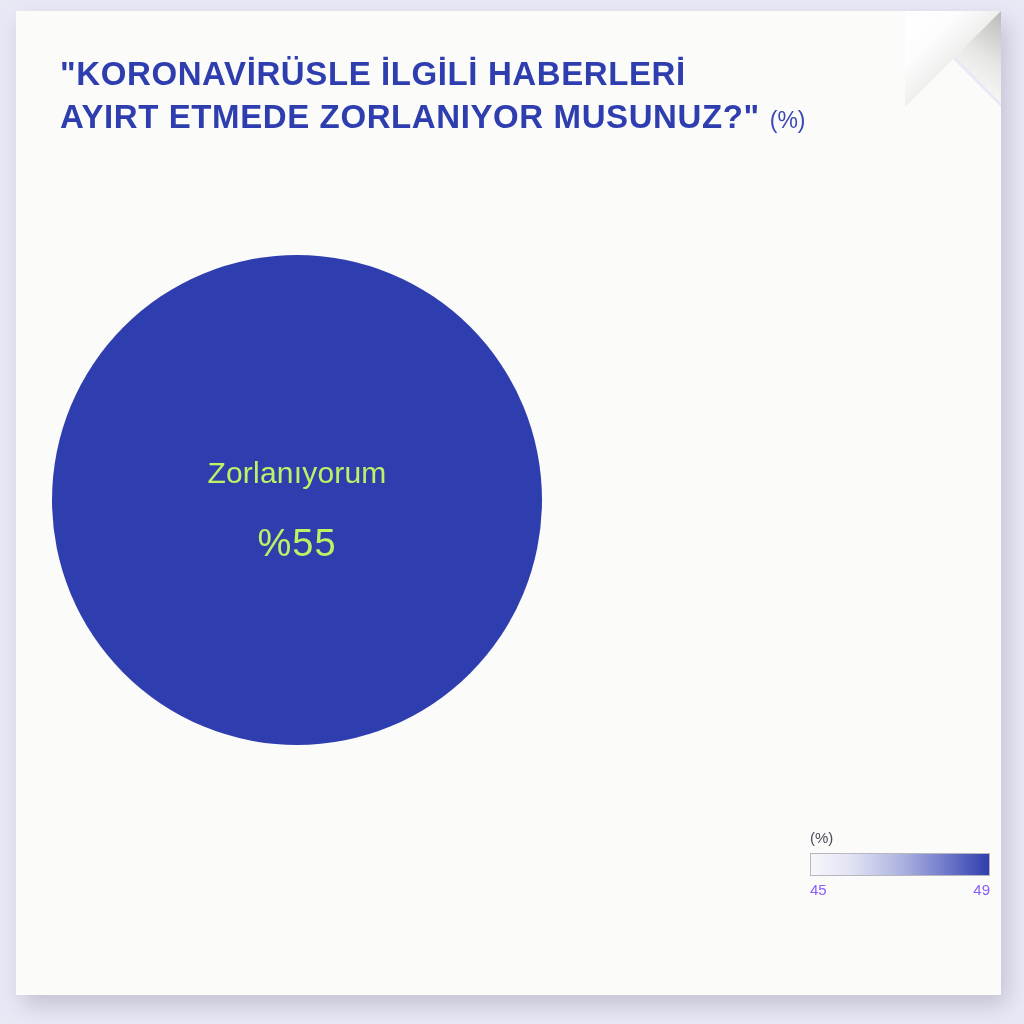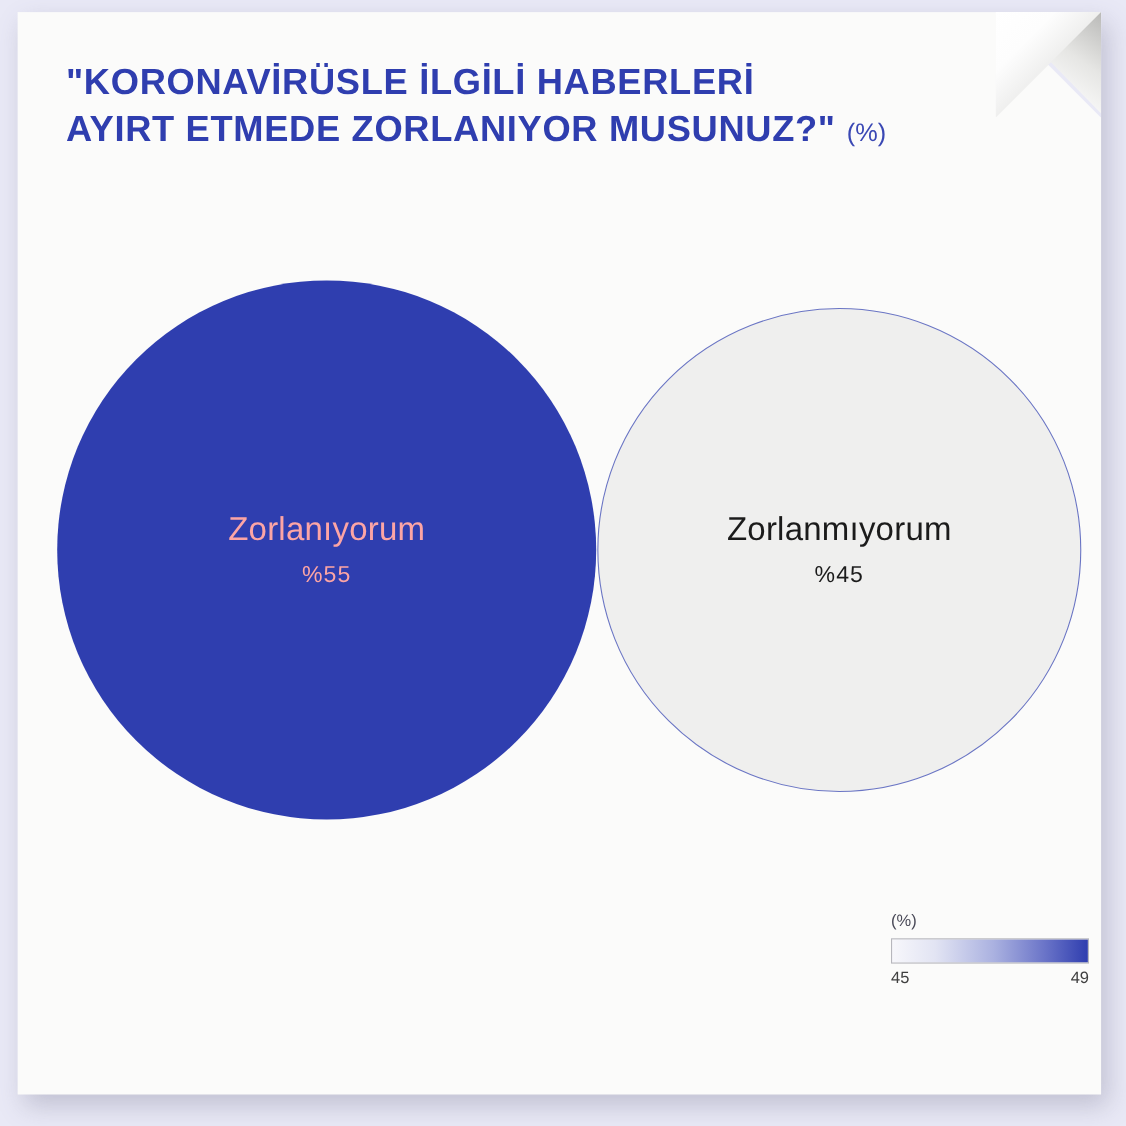--- a/index.html
+++ b/index.html
@@ -87,35 +87,35 @@
     left:527px; top:269px;
     width:440px; height:440px;
     background:#efefee;
     border:1.4px solid #6a75c4;
   }
   .bubble-label {
     font-size:30px;
     letter-spacing:0.2px;
     margin-bottom:12px;
   }
-  .bubble-value { font-size:21px; letter-spacing:1px; }
-  .bubble-blue .bubble-label, .bubble-blue .bubble-value { color:#fca5a5; }
+  .bubble-value { font-size:38px; letter-spacing:1px; }
+  .bubble-blue .bubble-label, .bubble-blue .bubble-value { color:#bef264;margin-top:20px; }
   .bubble-light .bubble-label, .bubble-light .bubble-value { color:#1b1b1b; }
 
   
   .legend { position:absolute; left:794px; top:818px; width:180px; }
   .legend-title { font-size:15px; color:#4a4a58; margin-bottom:7px; }
   .legend-bar {
     height:23px; width:180px;
     border:1px solid #b7b7bd;
     background:linear-gradient(to right,#f7f7fb 0%, #e2e4f3 22%, #aab1e0 52%, #6a74c8 78%, #2f3eaf 100%);
   }
   .legend-scale {
     display:flex; justify-content:space-between;
-    font-size:15px; color:#404040; margin-top:5px;
+    font-size:15px; color:#8b5cf6; margin-top:5px;
   }
 
   
   .footer { position:absolute; left:0; bottom:0; width:985px; height:120px; }
 </style>
 </head>
 <body>
 
 <div id="root">
   <div class="card">
@@ -130,24 +130,20 @@
         <div class="title-line">
           <span>AYIRT ETMEDE ZORLANIYOR MUSUNUZ?"</span><span class="title-pct">(%)</span>
         </div>
       </div>
 
       <div class="bubble-area">
         <div class="bubble bubble-blue">
           <div class="bubble-label">Zorlanıyorum</div>
           <div class="bubble-value">%55</div>
         </div>
-        <div class="bubble bubble-light">
-          <div class="bubble-label">Zorlanmıyorum</div>
-          <div class="bubble-value">%45</div>
-        </div>
       </div>
 
       <div class="legend">
         <div class="legend-title">(%)</div>
         <div class="legend-bar"></div>
         <div class="legend-scale">
           <span>45</span>
           <span>49</span>
         </div>
       </div>

